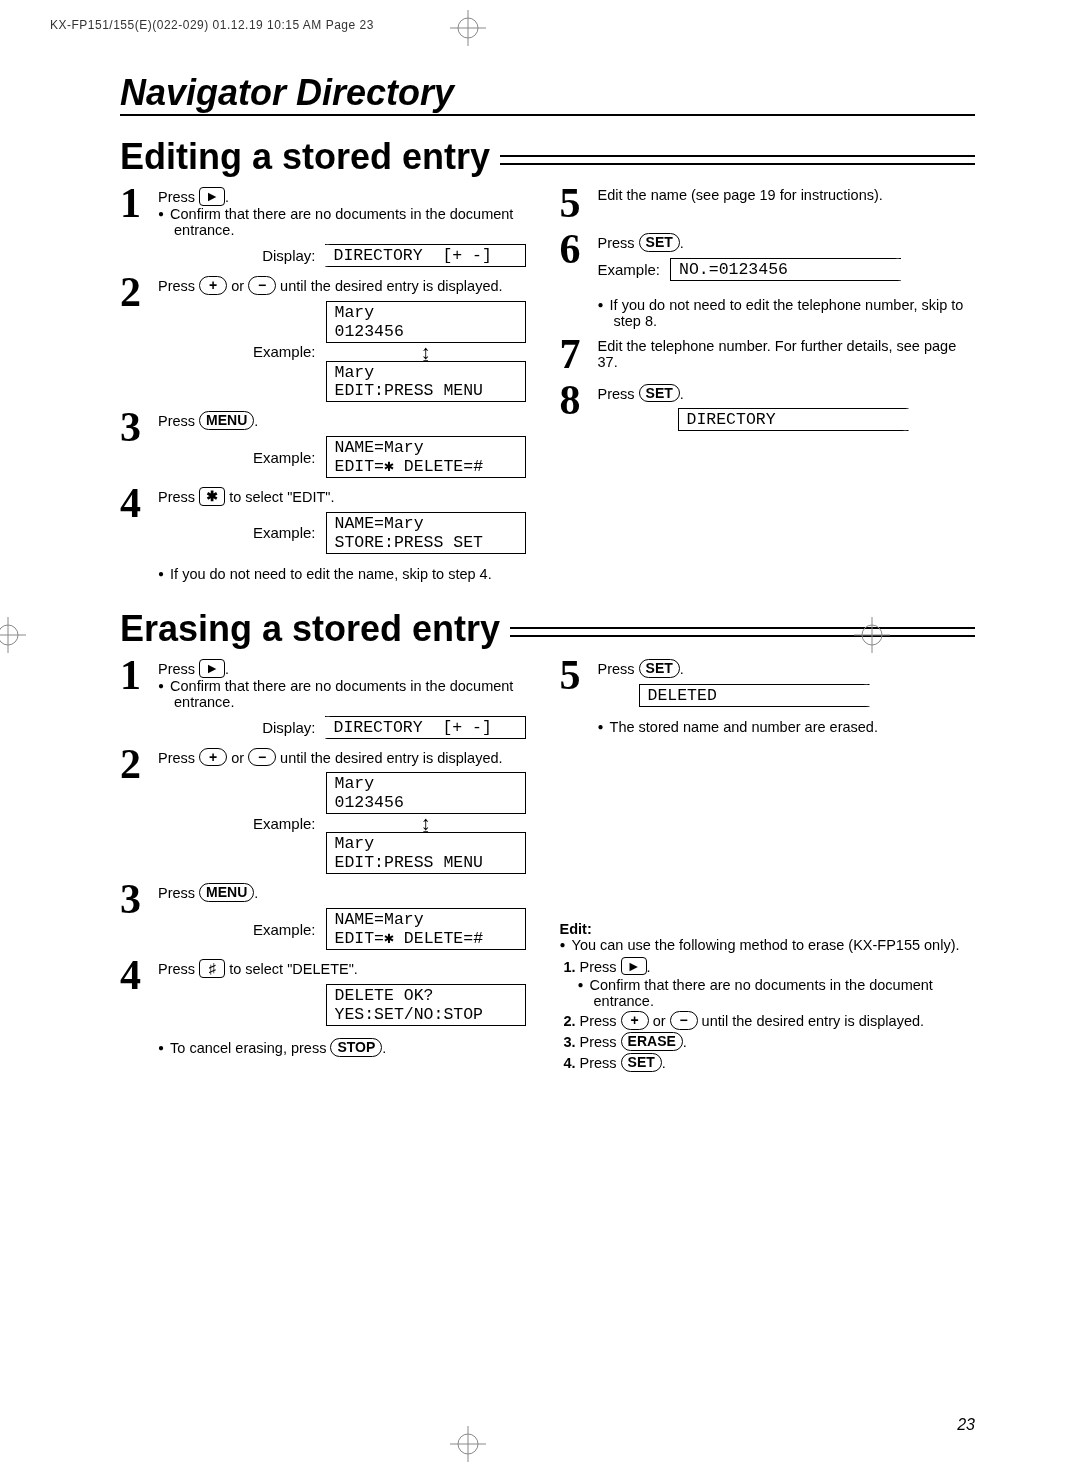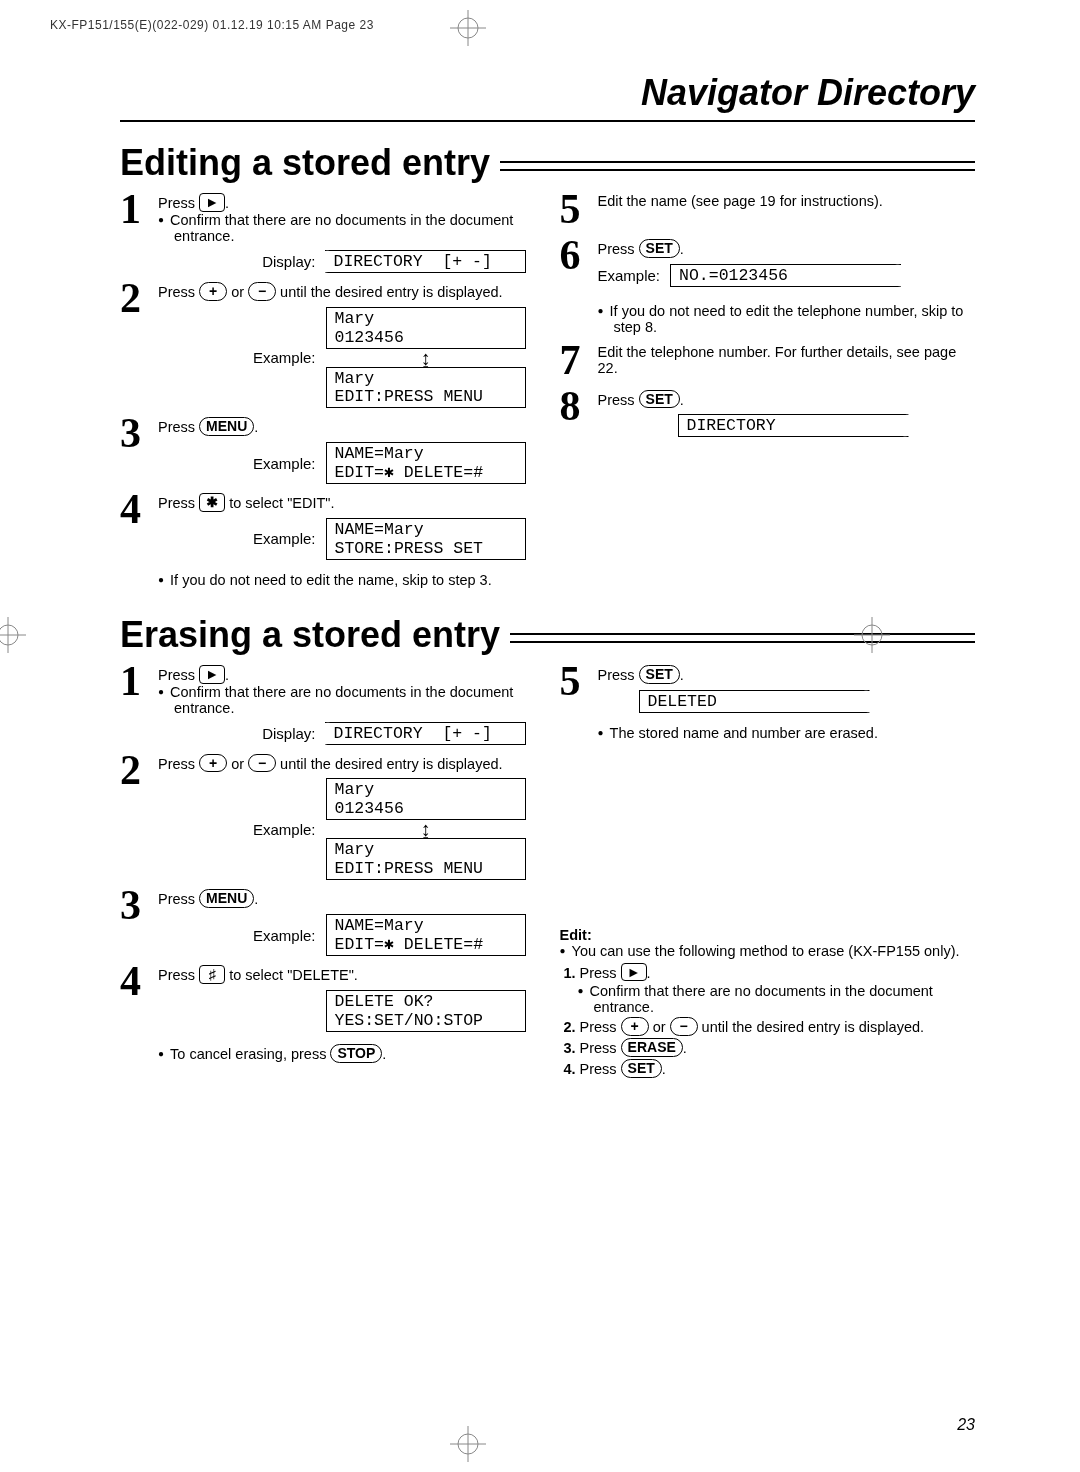--- a/index.html
+++ b/index.html
@@ -21,22 +21,21 @@
     position: absolute;
     top: 18px;
     left: 50px;
     font-size: 12px;
     letter-spacing: 0.5px;
     color: #333;
   }
   .title-bar {
     margin-top: 52px;
     border-bottom: 2px solid #000;
-    text-align: right;
-    padding-bottom: 6px;
+    text-align: left;
   }
   .title-bar h1 {
     margin: 0;
     font-style: italic;
     font-weight: bold;
     font-size: 36px;
   }
   h2.sect {
     font-size: 36px;
     font-weight: bold;
@@ -285,21 +284,21 @@
       <div class="step">
         <div class="num">4</div>
         <div class="body">
           <span>Press</span> <span class="key">✱</span><span> to select "EDIT".</span>
           <div class="display-line">
             <span class="lbl">Example:</span>
             <div class="lcd" style="white-space:pre;">NAME=Mary
 STORE:PRESS SET</div>
           </div>
           <ul class="bul" style="margin-top:12px;">
-              <li>If you do not need to edit the name, skip to step 3.</li>
+              <li>If you do not need to edit the name, skip to step 4.</li>
             </ul>
         </div>
       </div>
     </div>
 
     <div class="col">
 
       <div class="step">
         <div class="num">5</div>
         <div class="body">Edit the name (see page 19 for instructions).</div>
@@ -314,21 +313,21 @@
             <div class="lcd tornR" style="white-space:pre; min-width:230px;">NO.=0123456</div>
           </div>
           <ul class="bul" style="margin-top:16px;">
               <li>If you do not need to edit the telephone number, skip to step 8.</li>
             </ul>
         </div>
       </div>
 
       <div class="step">
         <div class="num">7</div>
-        <div class="body">Edit the telephone number. For further details, see page 22.</div>
+        <div class="body">Edit the telephone number. For further details, see page 37.</div>
       </div>
 
       <div class="step">
         <div class="num">8</div>
         <div class="body">
           <span>Press</span> <span class="key round">SET</span>.
           <div class="display-line" style="justify-content:flex-start; margin-left:80px;">
             <div class="lcd tornR" style="white-space:pre; min-width:230px;">DIRECTORY</div>
           </div>
         </div>

